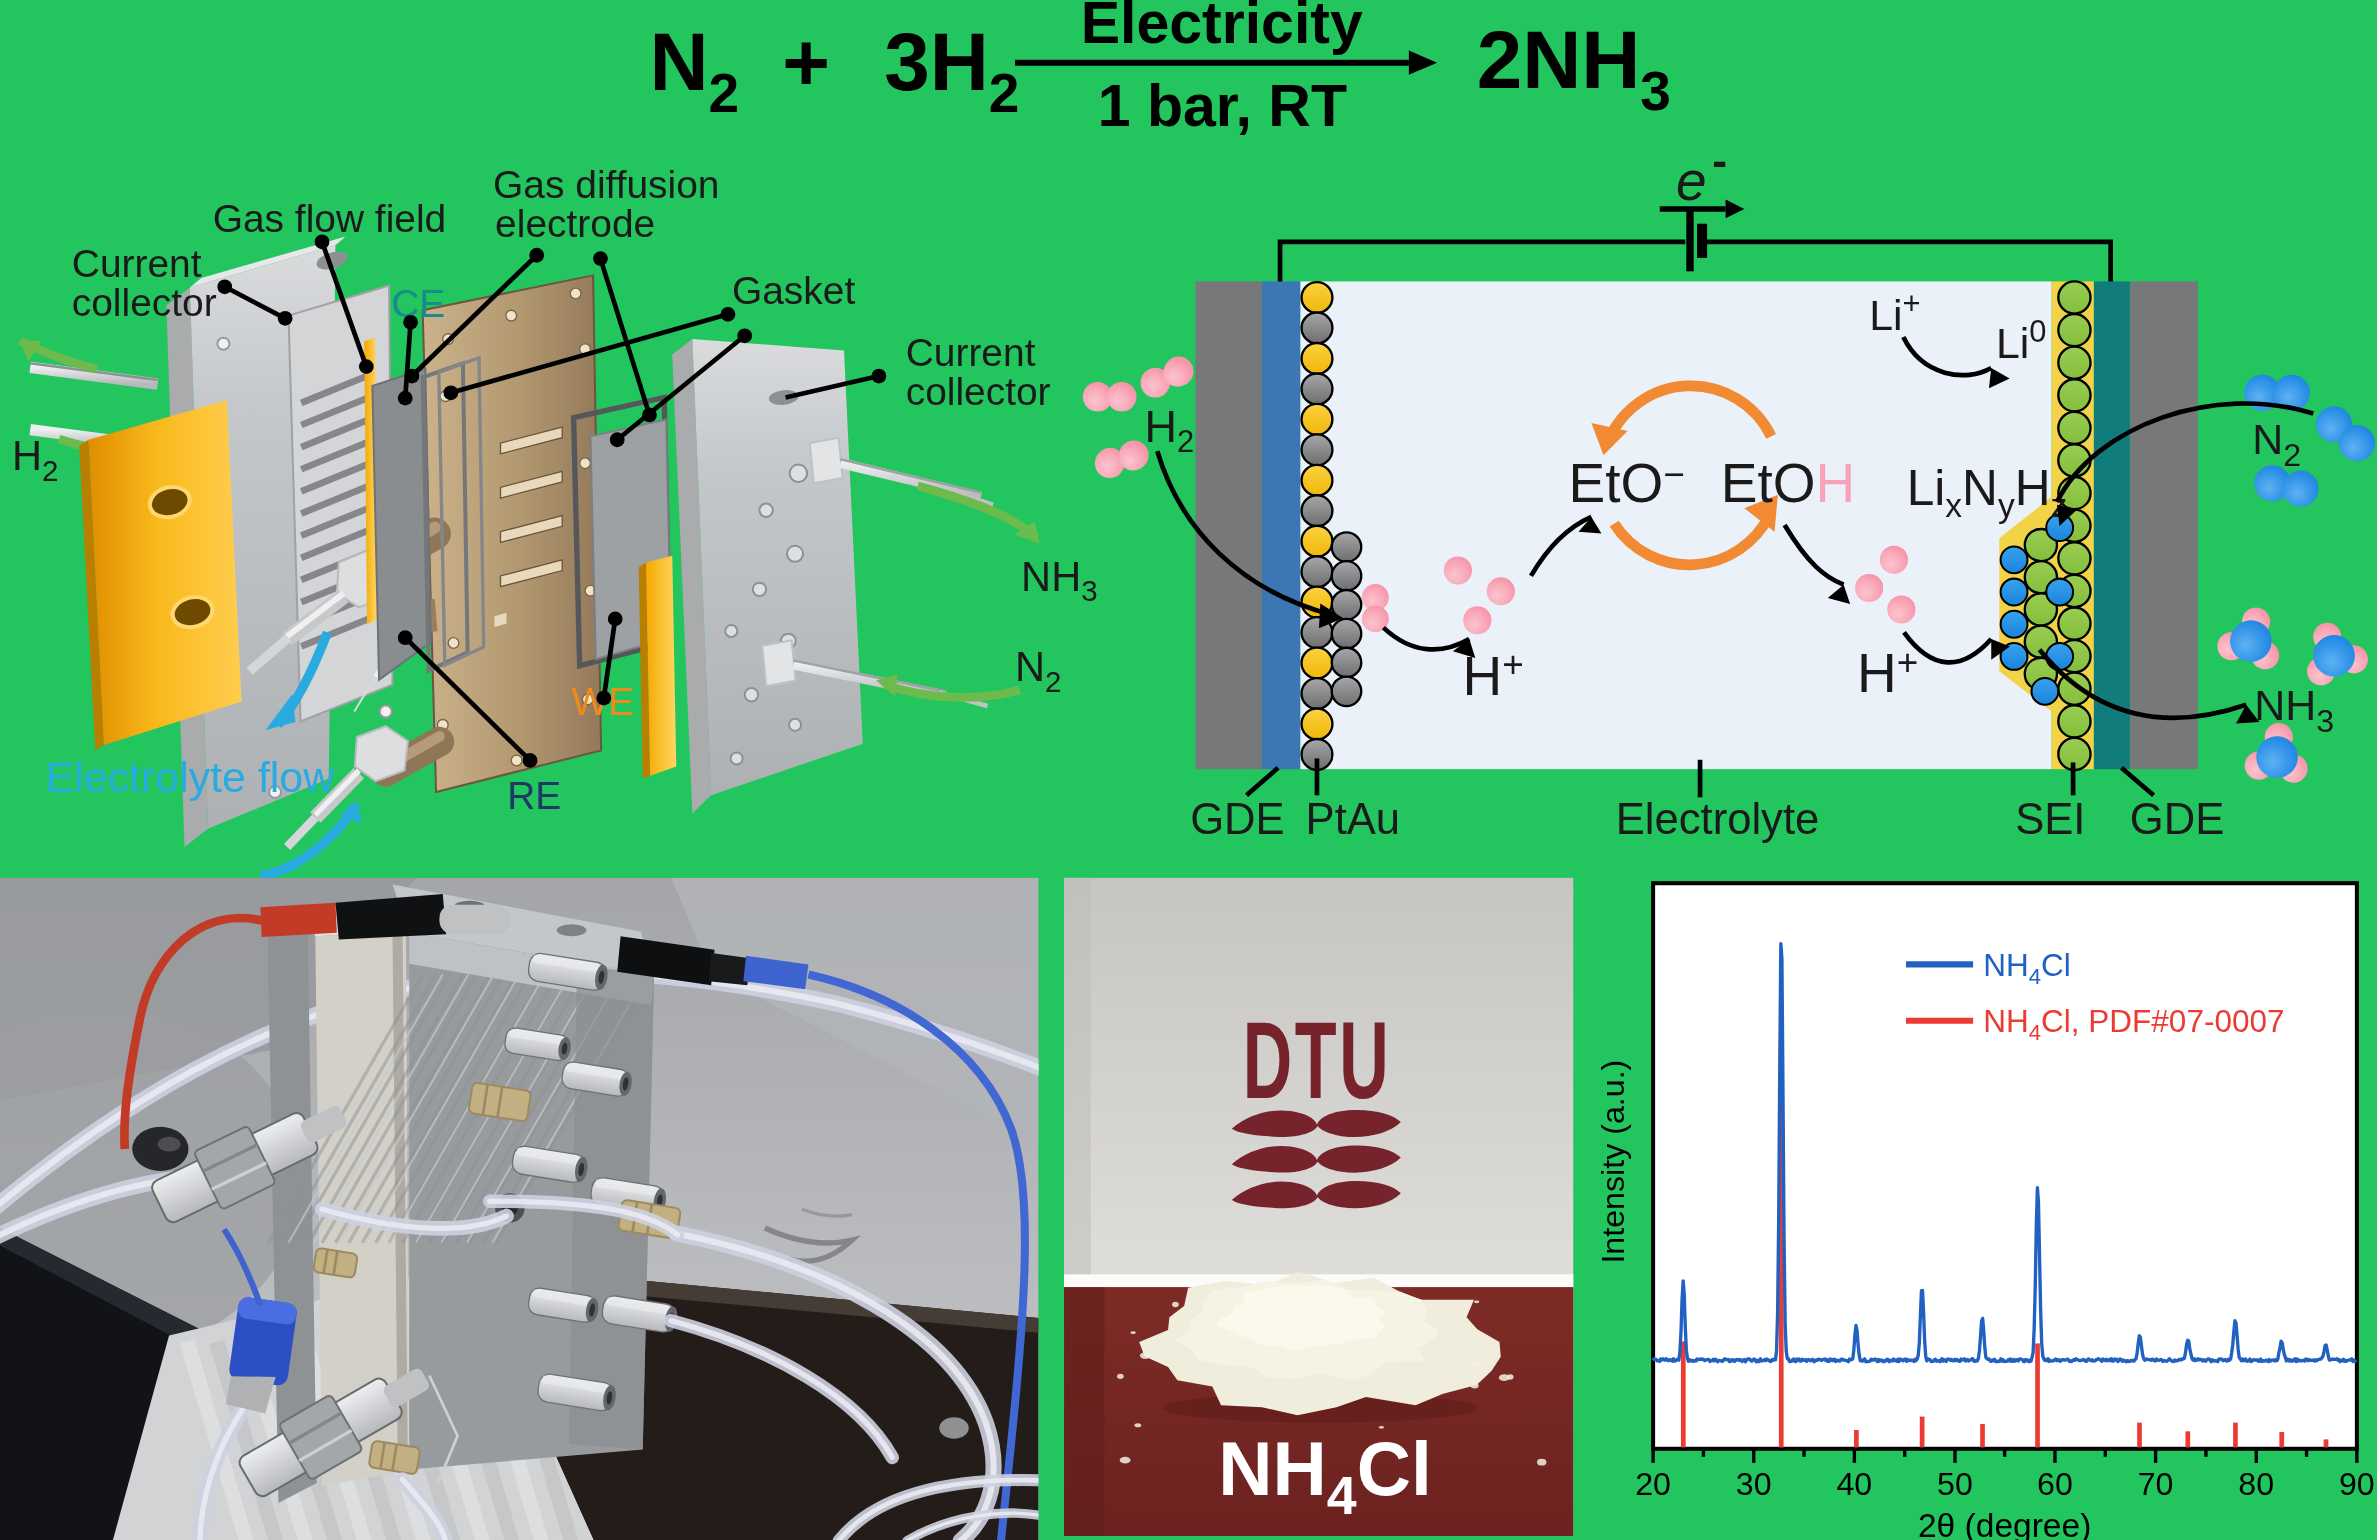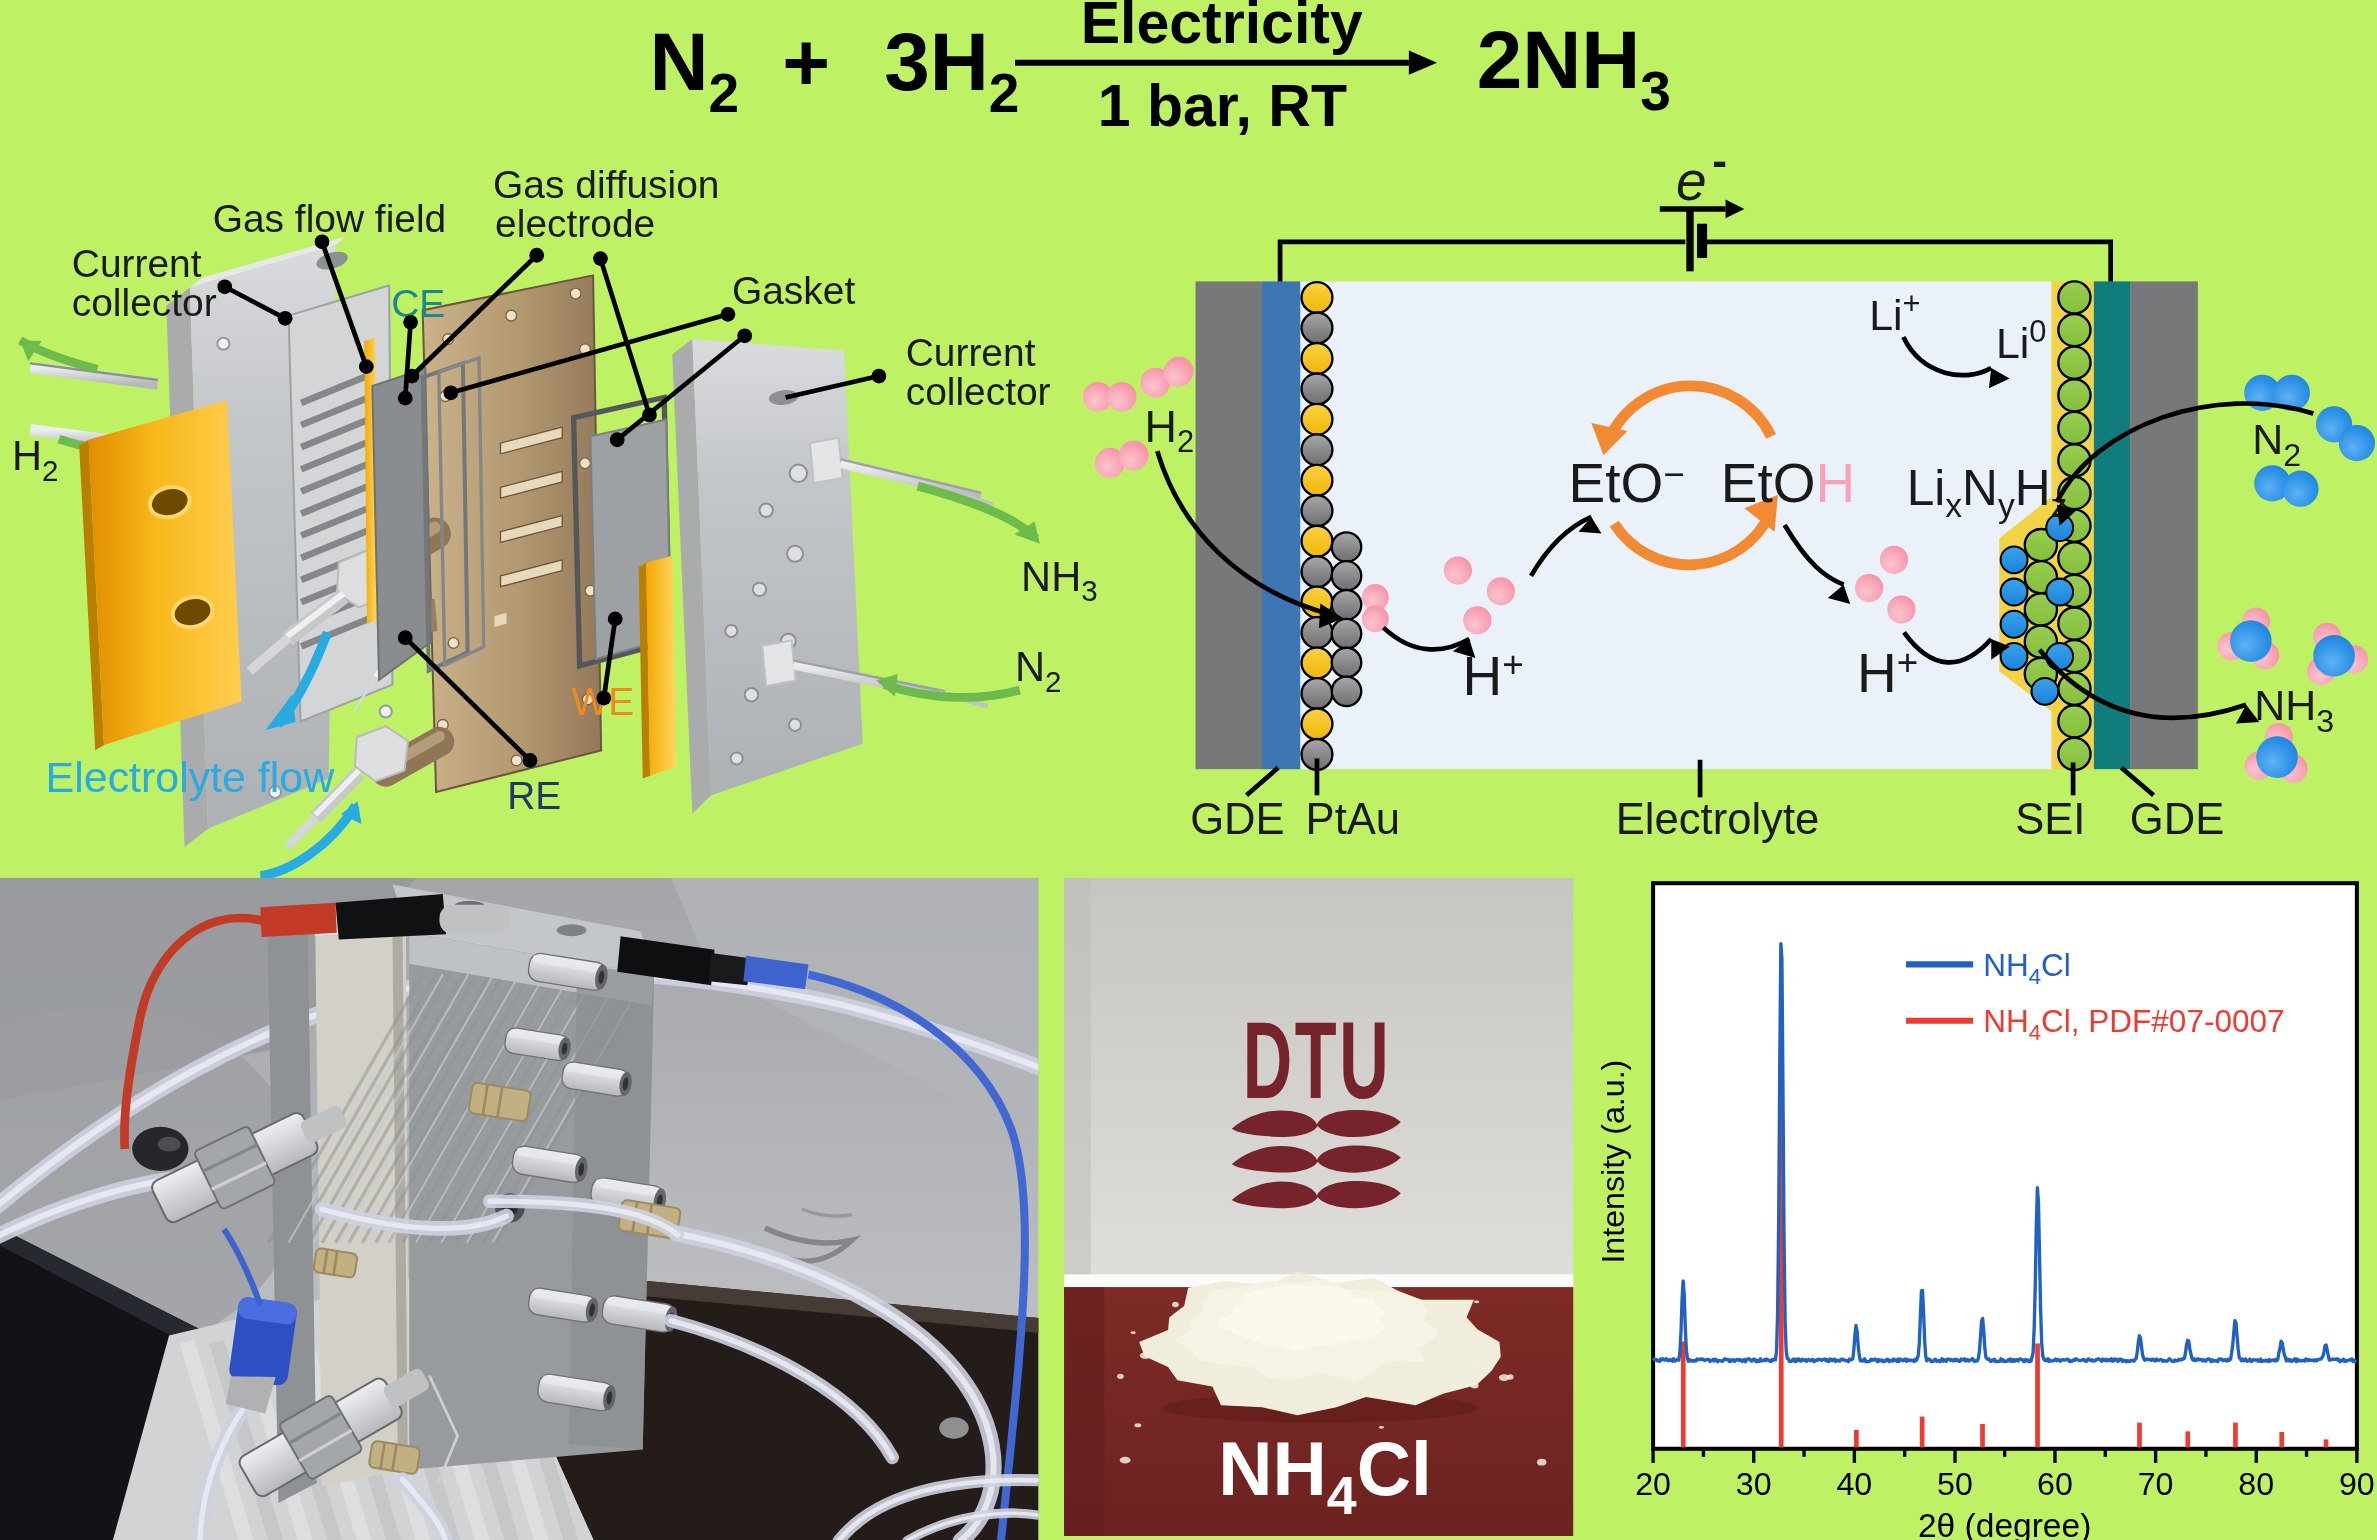--- a/index.html
+++ b/index.html
@@ -1,15 +1,15 @@
 <!DOCTYPE html>
 <html style="font-size:10.7px"><head><meta charset="utf-8">
 <style>
 html,body{margin:0;padding:0;background:#fff}
-#page{position:relative;width:2377px;height:1541px;background:#bef264;overflow:hidden}
+#page{position:relative;width:2377px;height:1541px;background:#22c55e;overflow:hidden}
 </style></head>
 <body>
 <div id="page">
 <svg width="2377" height="1541" viewBox="0 0 3543 2296">
 
 <defs>
 <radialGradient id="gPnk" cx="38%" cy="65%" r="75%">
  <stop offset="0%" stop-color="#FBC4CE"></stop>
           <stop offset="60%" stop-color="#F9A6B7"></stop>
           <stop offset="100%" stop-color="#F78CA3"></stop>

